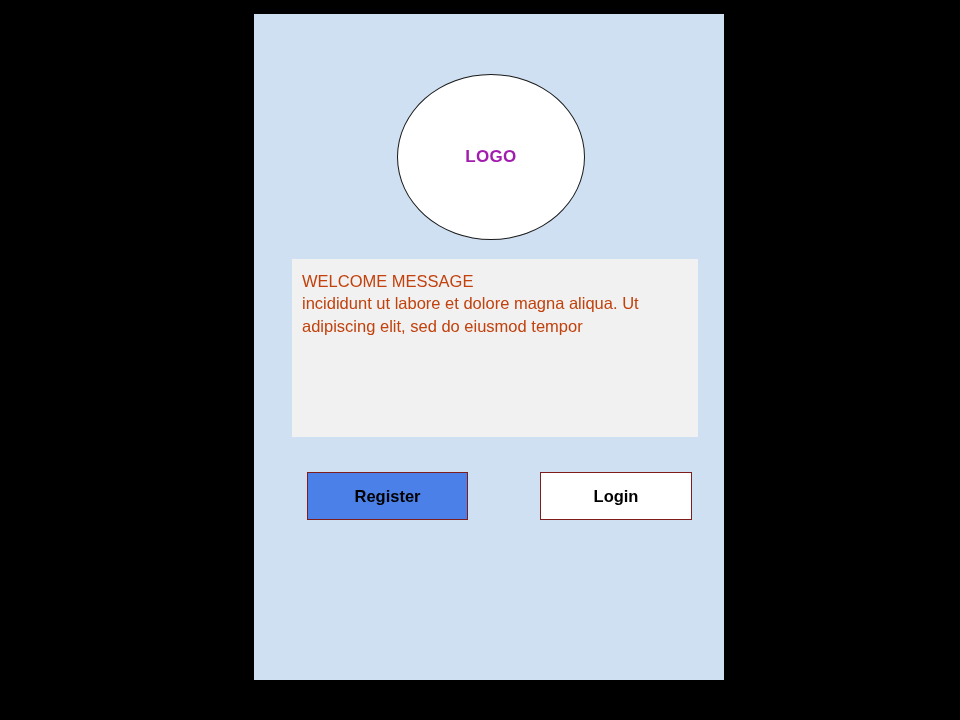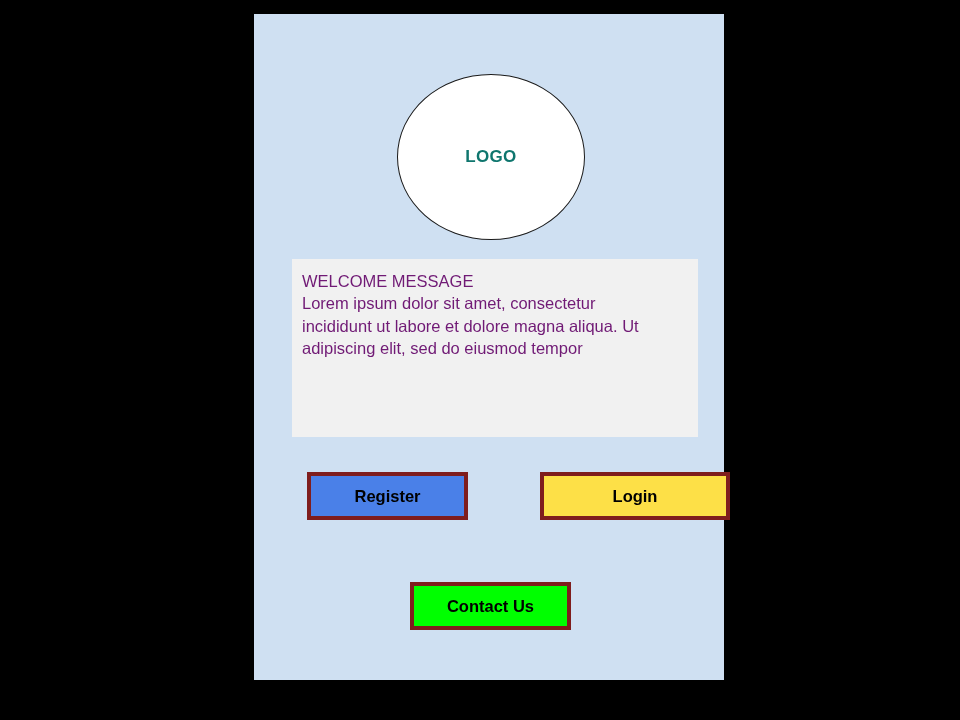--- a/index.html
+++ b/index.html
@@ -41,69 +41,69 @@
     box-sizing: border-box;
   }
   #logo-text {
     position: absolute;
     inset: 0;
     display: flex;
     align-items: center;
     justify-content: center;
     font-size: 17px;
     font-weight: bold;
-    color: #0f766e;
+    color: #a21caf;
     letter-spacing: 0.3px;
   }
 
   
   #welcome-box {
     position: absolute;
     left: 38px;    
     top: 245px;    
     width: 406px;
     height: 178px;
     background: #f1f1f1;
     box-sizing: border-box;
     padding: 11px 14px 0 10px;
   }
   #welcome-box .line {
     font-size: 16.5px;
     line-height: 22.4px;
-    color: #701a75;
+    color: #c2410c;
     white-space: nowrap;
   }
 
   
   .btn {
     position: absolute;
     box-sizing: border-box;
-    border: 4px solid #7f1d1d;
+    border: 1px solid #7f1d1d;
     display: flex;
     align-items: center;
     justify-content: center;
     font-size: 16.5px;
     font-weight: bold;
     color: #000000;
     cursor: pointer;
     user-select: none;
   }
   #btn-register {
     left: 53px;    
     top: 458px;    
     width: 161px;
     height: 48px;
     background: #4a80e8;
   }
   #btn-login {
     left: 286px;   
     top: 458px;
-    width: 190px;
+    width: 152px;
     height: 48px;
-    background: #fde047;
+    background: #ffffff;
   }
   #btn-contact {
     left: 156px;   
     top: 568px;    
     width: 161px;
     height: 48px;
     background: #00ff00;
   }
 </style>
 </head>
@@ -111,22 +111,20 @@
 
 <div id="app-screen">
 
   <div id="logo-wrap">
     <div id="logo-ellipse"></div>
     <div id="logo-text">LOGO</div>
   </div>
 
   <div id="welcome-box">
     <div class="line">WELCOME MESSAGE</div>
-    <div class="line">Lorem ipsum dolor sit amet, consectetur</div>
     <div class="line">incididunt ut labore et dolore magna aliqua. Ut</div>
     <div class="line">adipiscing elit, sed do eiusmod tempor</div>
   </div>
 
   <div class="btn" id="btn-register">Register</div>
   <div class="btn" id="btn-login">Login</div>
-  <div class="btn" id="btn-contact">Contact Us</div>
 
 </div>
 
 </body></html>

